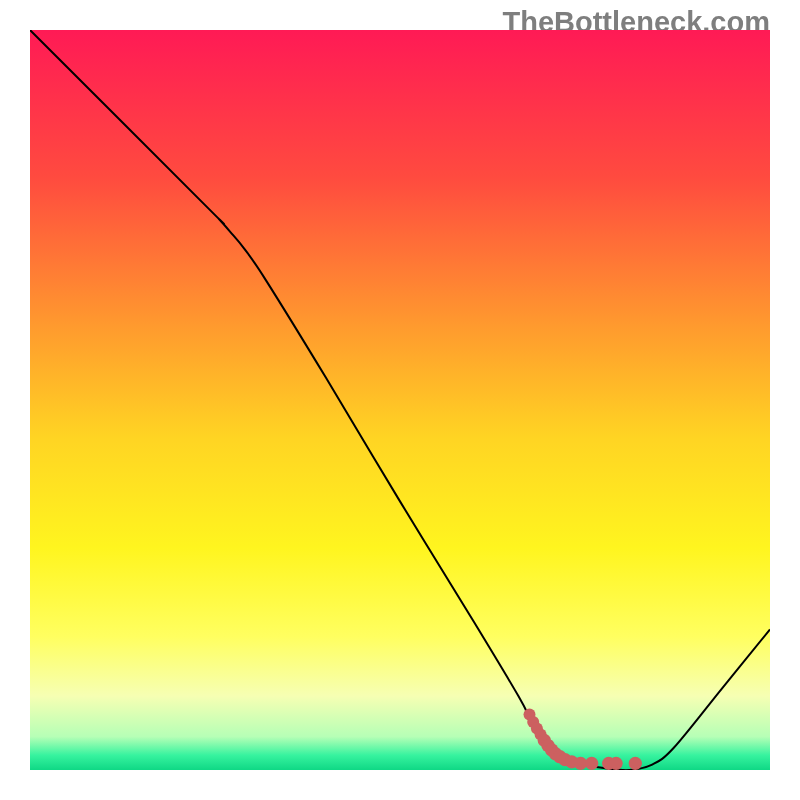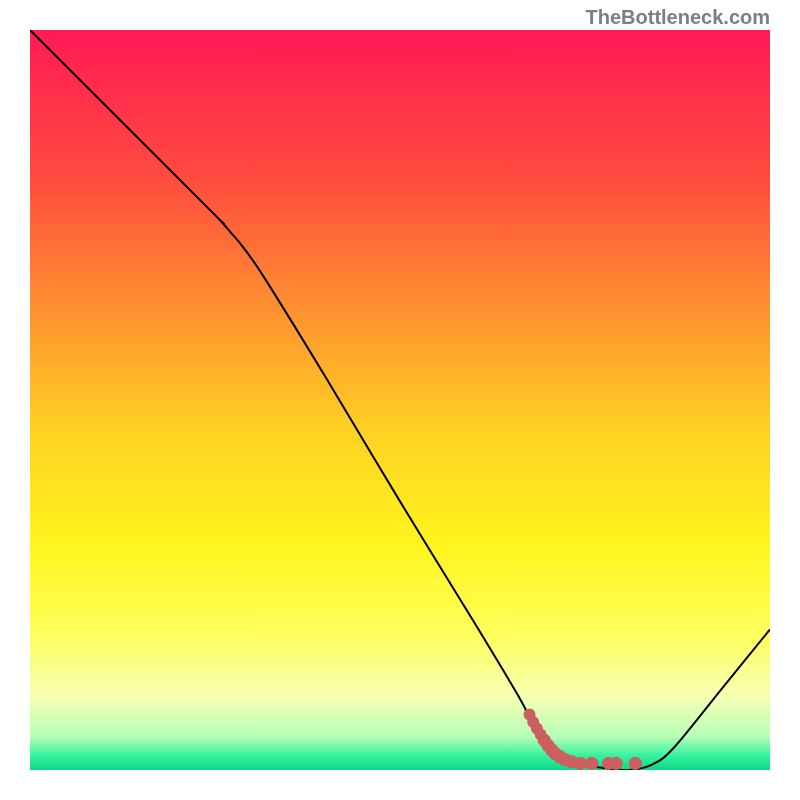--- a/index.html
+++ b/index.html
@@ -23,21 +23,21 @@
     left: 0;
     top: 0;
     width: 100%;
     height: 100%;
   }
   .watermark {
     position: absolute;
     right: 30px;
     top: 6px;
     font-family: Arial, Helvetica, sans-serif;
-    font-size: 20px;
+    font-size: 29px;
     font-weight: 600;
     color: #7e7e7e;
   }
   svg.curve {
     position: absolute;
     left: 0;
     top: 0;
   }
 </style>
 </head>

